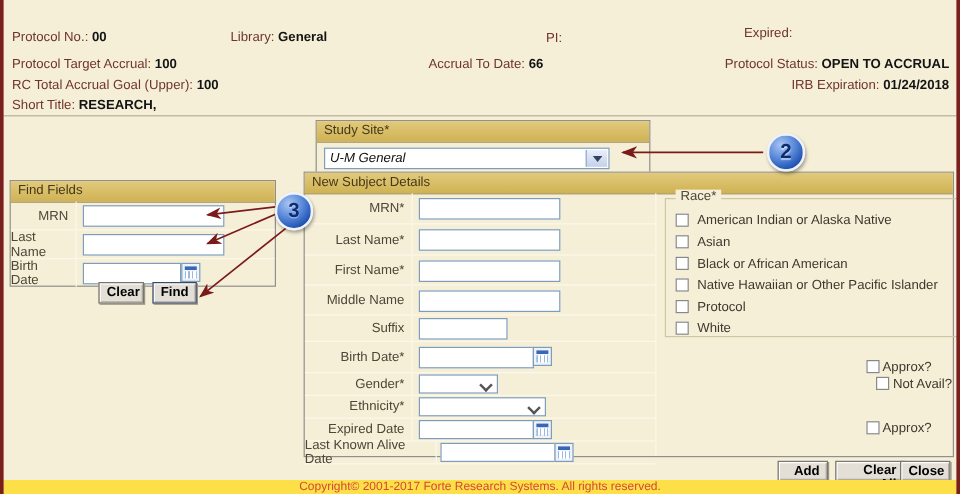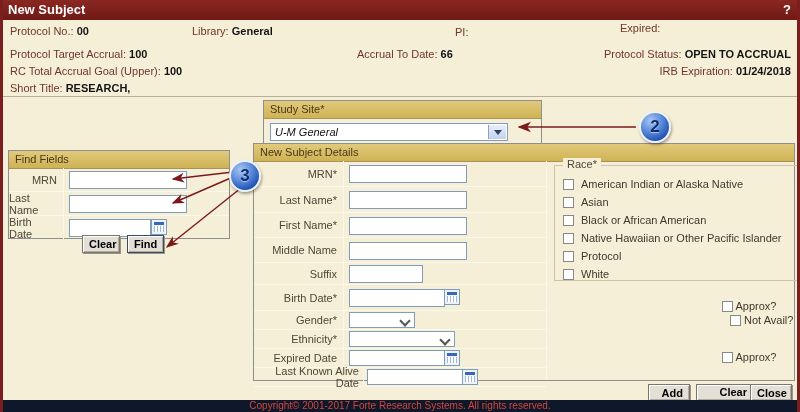--- a/index.html
+++ b/index.html
@@ -6,21 +6,21 @@
   #app{position:relative;width:800px;height:412px;overflow:hidden;
        font-family:"Liberation Sans",sans-serif;font-size:11px;color:#222;
        background:#f6efd8;}
   .abs{position:absolute;}
   
   .edge{position:absolute;top:0;bottom:0;width:3px;background:#7a1e1e;z-index:40;}
   .titlebar{position:absolute;left:0;right:0;top:0;height:20px;
             background:linear-gradient(#8a2722,#701a16);z-index:30;}
   .titlebar .t{position:absolute;left:8px;top:2px;color:#fff;font-weight:bold;font-size:13px;}
   .titlebar .q{position:absolute;right:9px;top:2px;color:#fff;font-weight:bold;font-size:13px;cursor:pointer;}
-  .footerbar{position:absolute;left:0;right:0;bottom:0;height:12px;background:#0f172a;
+  .footerbar{position:absolute;left:0;right:0;bottom:0;height:12px;background:#fde047;
              color:#d4473a;font-size:10px;line-height:12px;text-align:center;z-index:30;}
   
   .hl{color:#6e352a;}
   .hv{font-weight:bold;color:#141414;}
   .hdr-div{position:absolute;left:3px;right:3px;top:96px;border-top:1px solid #b8b09a;}
   
   .panel{position:absolute;border:1px solid #8f8f8f;background:#f6efd8;box-sizing:border-box;}
   .phead{position:absolute;left:0;right:0;top:0;height:17px;line-height:17px;
          background:linear-gradient(#e2ca7c,#cfb254);border-bottom:1px solid #a8935a;
          color:#463818;padding-left:6px;}
@@ -66,24 +66,20 @@
   svg.arrows{position:absolute;left:0;top:0;z-index:50;pointer-events:none;}
 </style>
 </head>
 <body>
 
 <div id="app">
 
   <div class="edge" style="left:0;"></div>
   <div class="edge" style="right:0;"></div>
 
-  <div class="titlebar">
-    <span class="t">New Subject</span>
-    <span class="q">?</span>
-  </div>
 
   <div class="abs" style="left:10px;top:25px;">
     <span class="hl">Protocol No.:</span>
     <span class="hv">00</span>
   </div>
   <div class="abs" style="left:192px;top:25px;">
     <span class="hl">Library:</span>
     <span class="hv">General</span>
   </div>
   <div class="abs" style="left:455px;top:26px;">
@@ -203,21 +199,21 @@
       <div class="flabel" style="width:90px;">Expired Date</div>
       <input class="tin" style="left: 95px; top: 1px; width: 90px; height: 14px;" type="text">
       <span class="calbtn" style="left:190px;top:1px;"></span>
     </div>
     <div class="abs" style="left:468px;top:349px;white-space:nowrap;color:#3f382c;position:absolute;"></div>
     <div class="abs" style="left:468px;top:207px;white-space:nowrap;color:#3f382c;">
       <span class="cb"></span>
       <span>Approx?</span>
     </div>
     <div class="frow" style="left:0;width:292px;top:224px;height:19px;">
-      <div class="flabel" style="width:110px;padding-right:4px;text-align:right;">Last Known Alive Date</div>
+      <div class="flabel" style="width:110px;padding-right:4px;">Last Known Alive Date</div>
       <input class="tin" style="left: 113px; top: 1px; width: 90px; height: 14px;" type="text">
       <span class="calbtn" style="left:208px;top:1px;"></span>
     </div>
 
     <div class="race" style="left:300px;top:21px;width:246px;height:116px;">
       <span class="legend">Race*</span>
       <div style="padding-top:7px;">
         <div class="raceopt">
           <span class="cb"></span><span>American Indian or Alaska Native</span>
         </div>

